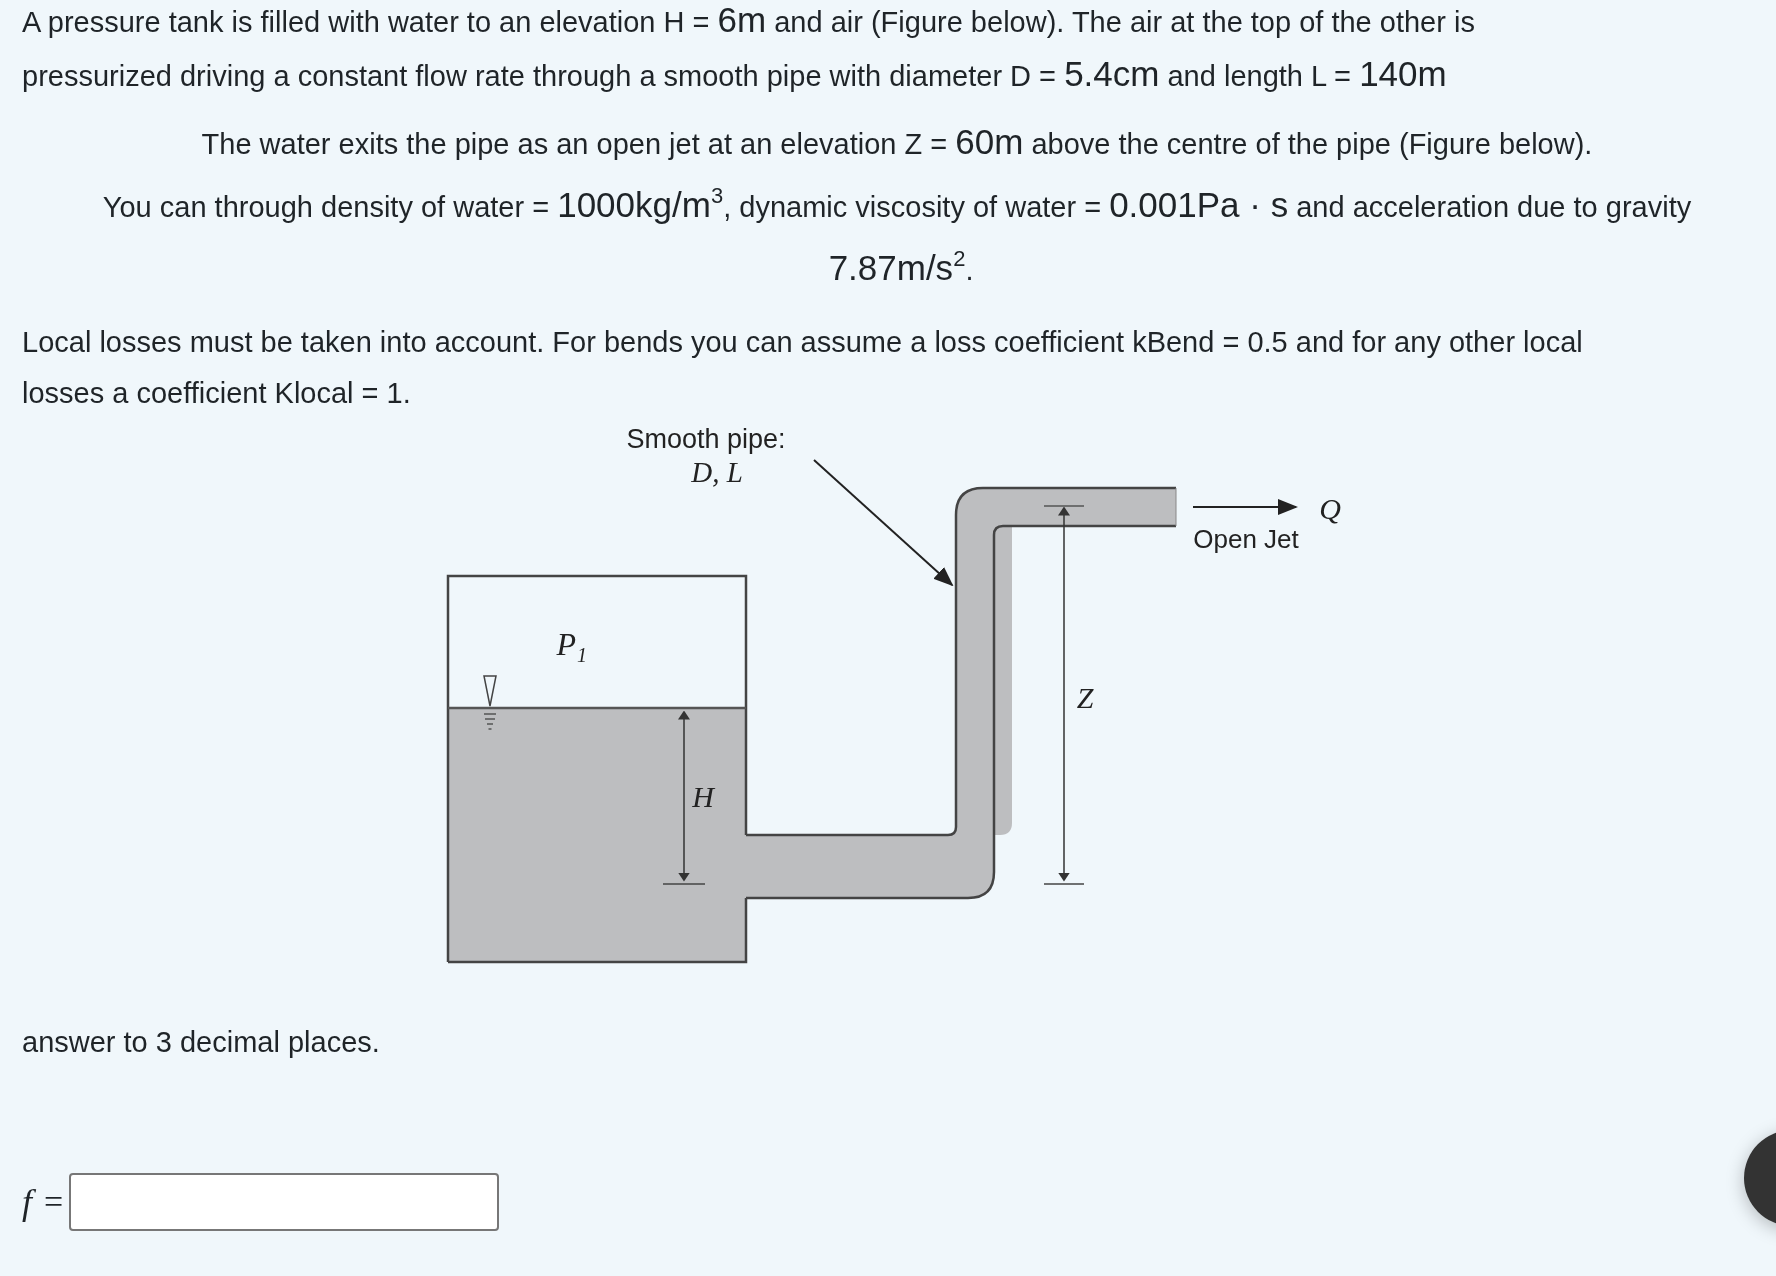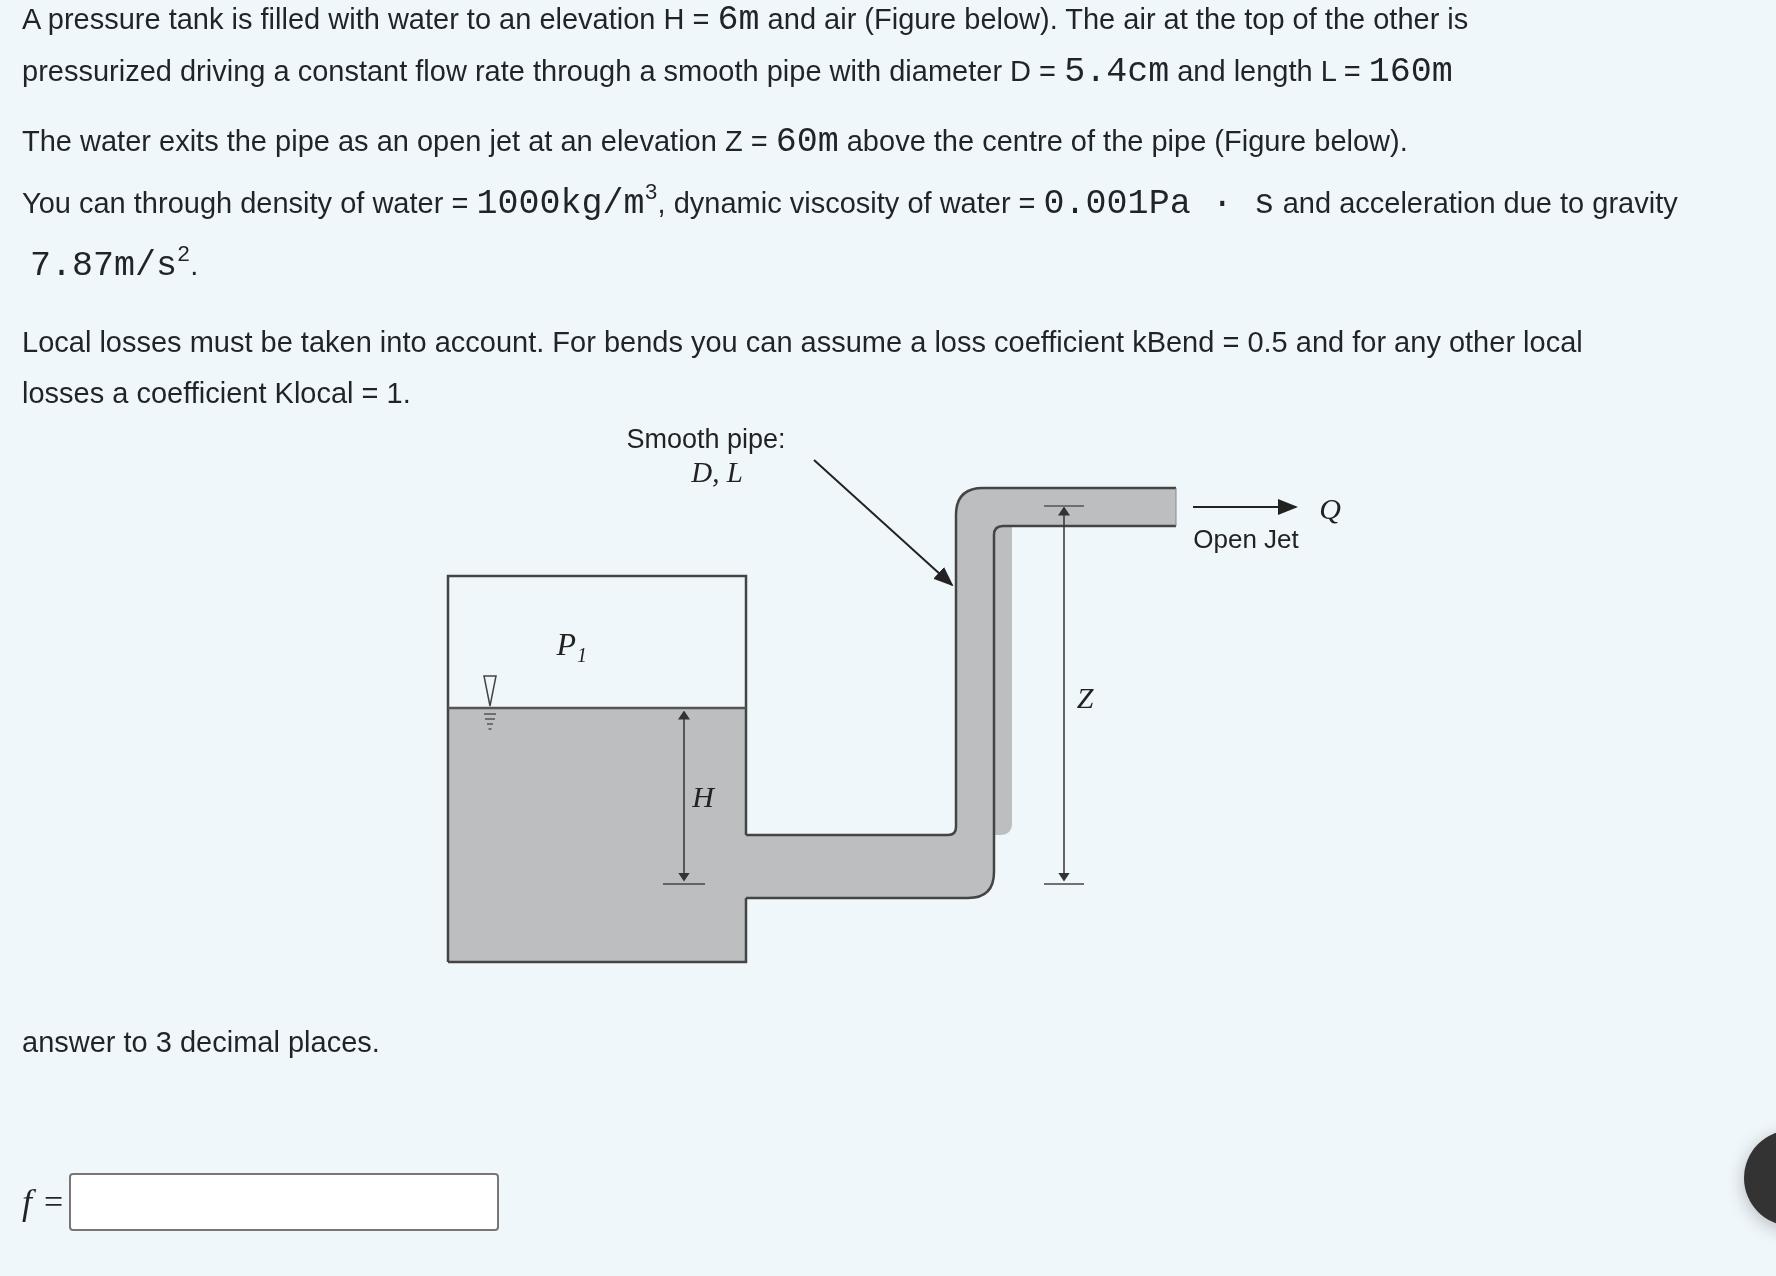--- a/index.html
+++ b/index.html
@@ -4,24 +4,24 @@
 <style>
   html, body { margin:0; padding:0; }
   body {
     width:1776px; height:1276px; overflow:hidden;
     background:#f0f7fb;
     font-family:"Liberation Sans", sans-serif;
     color:#1f2428;
     position:relative;
   }
   .para { position:absolute; left:22px; font-size:29px; line-height:51px; color:#1f2428; }
-  .math { font-family:Liberation Mono, monospace; font-size:35px; }
+  .math { font-family:Liberation Sans, sans-serif; font-size:35px; }
   .math sup { font-size:22px; vertical-align:14px; }
   .p1 { top:-6px; width:1740px; }
-  .p2 { top:116px; width:1750px; }
+  .p2 { top:116px; width:1750px;text-align:center; }
   .p3 { top:317px; width:1740px; }
   .p4 { top:1017px; width:1750px; }
   .line { display:block; white-space:nowrap; }
   svg { position:absolute; left:0; top:0; }
   .diag-text { font-family:"Liberation Sans", sans-serif; fill:#222; }
   .diag-math { font-family:"Liberation Serif", serif; font-style:italic; fill:#222; }
   .answer-row { position:absolute; left:22px; top:1171px; height:62px; display:flex; align-items:center; }
   .f-label { font-family:"Liberation Serif", serif; font-style:italic; font-size:36px; }
   .eq { font-family:"Liberation Serif", serif; font-size:34px; margin-left:12px; margin-right:6px; }
   .answer-input {
@@ -34,21 +34,21 @@
     border-radius:50%; background:#333;
     box-shadow:0 4px 18px rgba(0,0,0,0.25);
   }
   .ital { font-family:"Liberation Serif", serif; font-style:italic; font-size:35px; }
 </style>
 </head>
 <body>
 
 <div class="para p1">
   <span class="line"><span>A pressure tank is filled with water to an elevation H = </span><span class="math">6m</span><span> and air (Figure below). The air at the top of the other is</span></span>
-  <span class="line"><span>pressurized driving a constant flow rate through a smooth pipe with diameter D = </span><span class="math">5.4cm</span><span> and length L = </span><span class="math">160m</span></span>
+  <span class="line"><span>pressurized driving a constant flow rate through a smooth pipe with diameter D = </span><span class="math">5.4cm</span><span> and length L = </span><span class="math">140m</span></span>
 </div>
 
 <div class="para p2">
   <span class="line"><span>The water exits the pipe as an open jet at an elevation Z = </span><span class="math">60m</span><span> above the centre of the pipe (Figure below).</span></span>
   <span class="line"><span>You can through density of water = </span><span class="math"><span>1000kg/m</span><sup>3</sup></span><span>, dynamic viscosity of water = </span><span class="math">0.001Pa · s</span><span> and acceleration due to gravity</span></span>
   <span class="line">&nbsp;<span class="math"><span>7.87m/s</span><sup>2</sup></span><span>.</span></span>
 </div>
 
 <div class="para p3">
   <span class="line">Local losses must be taken into account. For bends you can assume a loss coefficient kBend = 0.5 and for any other local</span>

